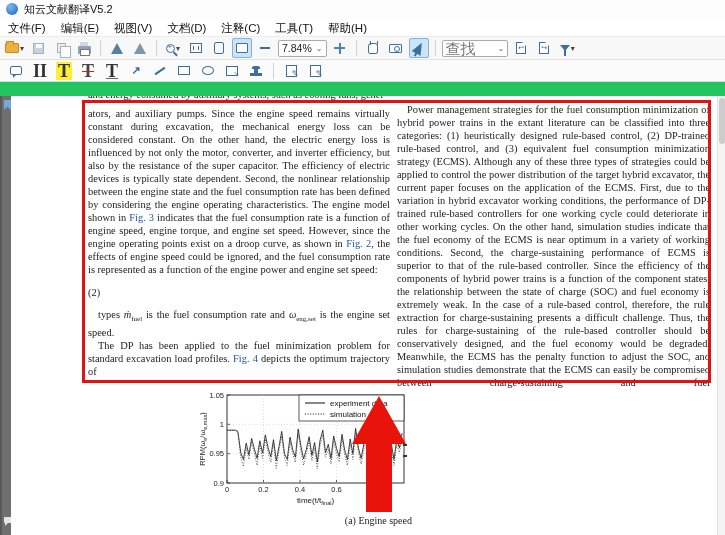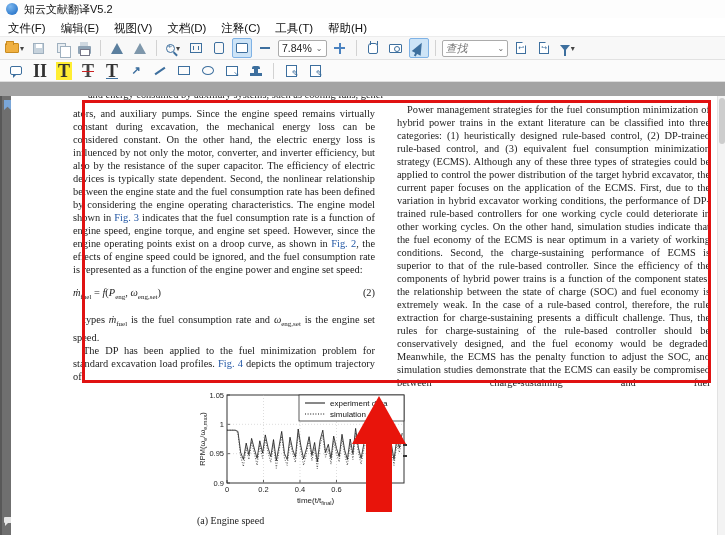--- a/index.html
+++ b/index.html
@@ -1,18 +1,18 @@
 <!DOCTYPE html>
 <html><head>
 <meta charset="utf-8">
 <style>
   * { margin:0; padding:0; box-sizing:border-box; }
   html,body { width:725px; height:535px; overflow:hidden; background:#fff;
     font-family:"Liberation Sans", sans-serif; }
-  #app { position:relative; width:725px; height:535px; background:#a3a3a3; }
+  #app { position:relative; width:725px; height:535px; background:#22c55e; }
 
   
   .titlebar { height:18px; display:flex; align-items:center; padding-left:6px; background:#fdfdfd; }
   .appicon { width:12px; height:12px; border-radius:50%;
     background:radial-gradient(circle at 35% 30%, #7db8ef, #1565c0); margin-right:6px; flex:0 0 auto; }
   .apptitle { font-size:11px; color:#111; }
 
   
   .menubar { height:18px; display:flex; align-items:flex-end; padding-left:8px; background:#fff; }
   .menu-item { font-size:11.5px; color:#111; margin-right:15px; cursor:default; }
@@ -77,21 +77,21 @@
   .i-stamp::before { content:""; position:absolute; left:4px; top:-4px; width:4px; height:4px; background:#3d6f9e; }
   .i-stamp::after { content:""; position:absolute; left:2px; top:-7px; width:8px; height:3px; background:#3d6f9e; border-radius:2px 2px 0 0; }
   .i-sign { width:11px; height:12px; border:1.2px solid #3d6f9e; position:relative; background:#fff; }
   .i-sign::after { content:"✎"; position:absolute; right:-3px; bottom:-2px; font-size:8px; color:#3d6f9e; }
   .i-arrowne { font-size:11px; color:#3d6f9e; font-weight:bold; }
   .i-line { width:12px; height:2px; background:#3d6f9e; transform:rotate(-35deg); }
 
   .combo { height:17px; background:#fff; border:1px solid #ababab; border-radius:2px;
     display:flex; align-items:center; padding:3px 3px; font-size:10.5px; color:#222; }
   .combo .caret { margin-left:4px; color:#666; }
-  .combo input { border:none; outline:none; width:48px; font-size:11px; font-family:"Liberation Sans",sans-serif; background:transparent;font-style:italic; }
+  .combo input { border:none; outline:none; width:48px; font-size:15px; font-family:"Liberation Sans",sans-serif; background:transparent; }
 
   
   .tabbar { height:14px; background:#f0f0f0; border-bottom:1px solid #cccccc; display:flex; align-items:flex-end;margin-top:44px; }
   .tab { height:14px; background:#fff; border:1px solid #c9c9c9; border-bottom:none;
     display:flex; align-items:center; gap:6px; padding:0 6px; font-size:10.5px; color:#222; }
   .tabclose { font-size:10px; color:#333; font-weight:bold; line-height:1; }
 
   
   .main { position:absolute; top:96px; left:0; right:0; bottom:0; background:#fff; }
   .sidebar { position:absolute; left:0; top:0; width:11px; height:100%; background:#6f6f6f; border-left:2px solid #585858; }
@@ -103,34 +103,34 @@
   .docarea { position:absolute; left:11px; right:8px; top:0; bottom:0; background:#fff; overflow:hidden; }
 
   .scrollbar { position:absolute; right:0; top:0; width:8px; height:100%; background:#f3f3f3; border-left:1px solid #e2e2e2; }
   .scrollthumb { position:absolute; top:2px; left:1px; width:6px; height:46px; background:#cdcdcd; border-radius:3px; }
 
   .redrect { position:absolute; left:71px; top:4px; width:629px; height:283px;
     border:3.5px solid #e01212; z-index:6; }
 
   .doccol { position:absolute; font-family:"Liberation Serif", serif; font-size:10.4px;
     line-height:13px; color:#1c1c1c; text-align:justify; z-index:3; }
-  .col-left  { left:62px;  top:11px; width:302px; }
+  .col-left  { left:77px;  top:11px; width:302px; }
   .col-right { left:386px; top:7px;  width:313px; }
   .docp { margin:0; }
   .docp.ind { text-indent:10px; }
   .docp.justlast { text-align-last:justify; }
   .doclink { color:#2257a5; }
   sub { font-size:7px; }
   .clipline { position:absolute; left:77px; top:-7px; width:302px; font-family:"Liberation Serif",serif;
     font-size:10.4px; color:#1c1c1c; white-space:nowrap; overflow:hidden; z-index:2; }
   .eqrow { display:flex; justify-content:space-between; margin:10px 0 9px 0; text-align:left; }
 
   
   .figure { position:absolute; left:186px; top:294px; width:215px; z-index:3; }
-  .figcaption { text-align:left; font-family:"Liberation Serif",serif; font-size:10px; color:#222; margin-top:1px; }
+  .figcaption { text-align:right; font-family:"Liberation Serif",serif; font-size:10px; color:#222; margin-top:1px; }
   .figfrag { position:absolute; left:392px; top:348px; z-index:3; }
   .figfrag div { width:4px; height:2px; background:#333; margin-bottom:9px; }
 
   
   .arrow { position:absolute; left:341px; top:300px; width:54px; height:116px; z-index:8; }
   .arrow .head { position:absolute; left:0; top:0; width:0; height:0;
     border-left:27px solid transparent; border-right:27px solid transparent; border-bottom:48px solid #e8140b; }
   .arrow .tail { position:absolute; left:14px; top:47px; width:26px; height:69px; background:#e8140b; }
 </style>
 </head>
@@ -280,21 +280,20 @@
       <div class="sb-bookmark"></div>
       <div class="sb-comment"></div>
     </div>
 
     <div class="docarea">
       <div class="clipline">and energy consumed by auxiliary systems, such as cooling fans, gener-</div>
       <div class="redrect"></div>
       <div class="doccol col-left">
           <p class="docp "><span>ators, and auxiliary pumps. Since the engine speed remains virtually constant during excavation, the mechanical energy loss can be considered constant. On the other hand, the electric energy loss is influenced by not only the motor, converter, and inverter efficiency, but also by the resistance of the super capacitor. The efficiency of electric devices is typically state dependent. Second, the nonlinear relationship between the engine state and the fuel consumption rate has been defined by considering the engine operating characteristics. The engine model shown in </span><span class="doclink">Fig. 3</span><span> indicates that the fuel consumption rate is a function of engine speed, engine torque, and engine set speed. However, since the engine operating points exist on a droop curve, as shown in </span><span class="doclink">Fig. 2</span><span>, the effects of engine speed could be ignored, and the fuel consumption rate is represented as a function of the engine power and engine set speed:</span></p>
           <div class="eqrow">
-            <span><span style="font-style: italic;">ṁ</span><sub>fuel</sub><span> = </span><span style="font-style: italic;">f</span><span>(</span><span style="font-style: italic;">P</span><sub>eng</sub><span>, </span><span style="font-style: italic;">ω</span><sub>eng,set</sub><span>)</span></span>
             <span>(2)</span>
           </div>
           <p class="docp ind"><span>types </span><span style="font-style: italic;">ṁ</span><sub>fuel</sub><span> is the fuel consumption rate and </span><span style="font-style: italic;">ω</span><sub>eng,set</sub><span> is the engine set speed.</span></p>
           <p class="docp ind justlast"><span>The DP has been applied to the fuel minimization problem for standard excavation load profiles. </span><span class="doclink">Fig. 4</span><span> depicts the optimum trajectory of</span></p>
         </div>
       <div class="doccol col-right">
           <p class="docp ind justlast"><span>Power management strategies for the fuel consumption minimization of hybrid power trains in the extant literature can be classified into three categories: (1) heuristically designed rule-based control, (2) DP-trained rule-based control, and (3) equivalent fuel consumption minimization strategy (ECMS). Although any of these three types of strategies could be applied to control the power distribution of the target hybrid excavator, the current paper focuses on the application of the ECMS. First, due to the variation in hybrid excavator working conditions, the performance of DP-trained rule-based controllers for one working cycle could deteriorate in other working cycles. On the other hand, simulation studies indicate that the fuel economy of the ECMS is near optimum in a variety of working conditions. Second, the charge-sustaining performance of ECMS is superior to that of the rule-based controller. Since the efficiency of the components of hybrid power trains is a function of the component states, the relationship between the state of charge (SOC) and fuel economy is extremely weak. In the case of a rule-based control, therefore, the rule extraction for charge-sustaining presents a difficult challenge. Thus, the rules for charge-sustaining of the rule-based controller should be conservatively designed, and the fuel economy would be degraded. Meanwhile, the ECMS has the penalty function to adjust the SOC, and simulation studies demonstrate that the ECMS can easily be compromised between charge-sustaining and fuel</span></p>
         </div>
 
       <div class="figure">

